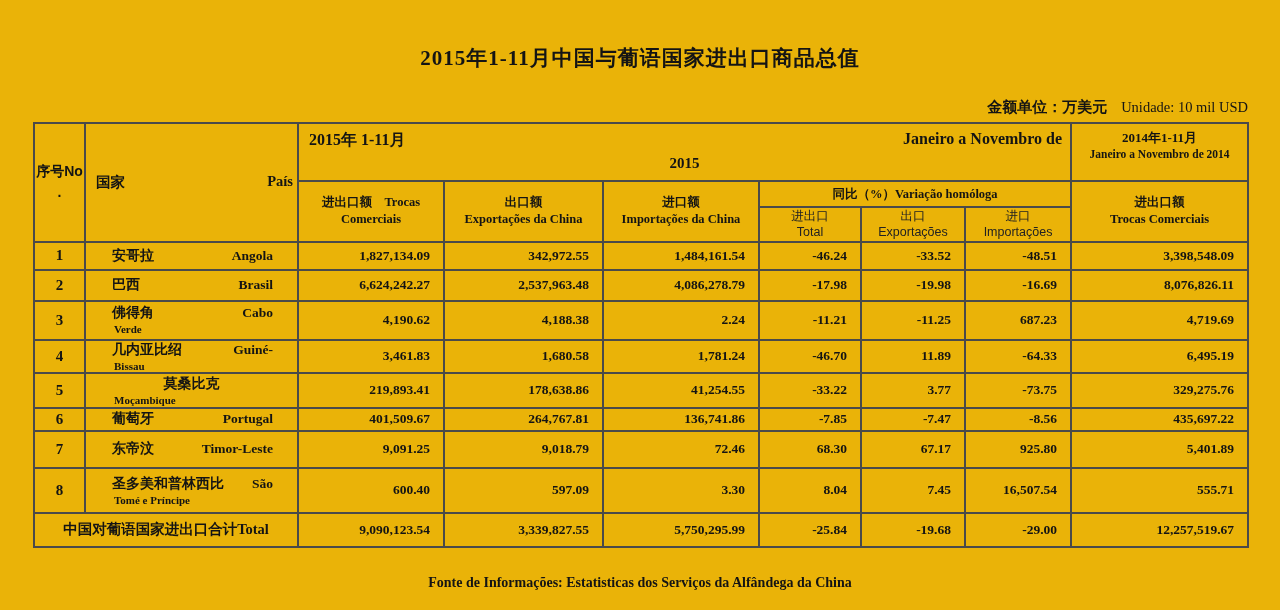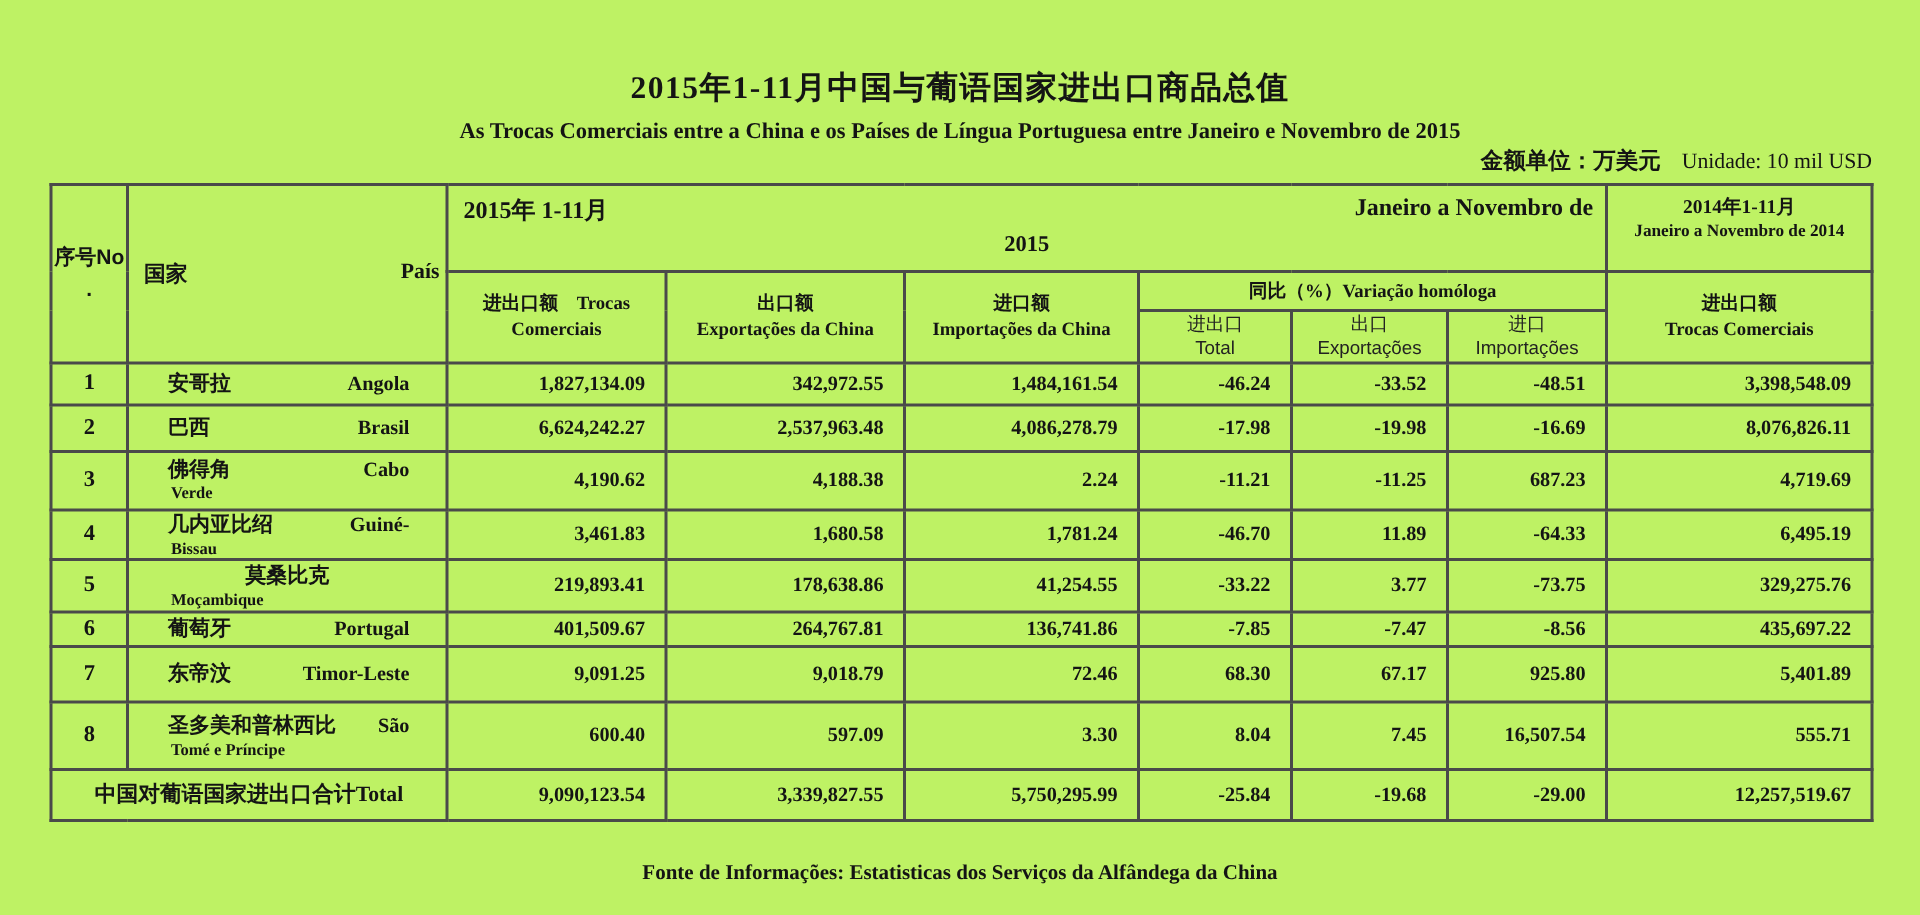--- a/index.html
+++ b/index.html
@@ -1,19 +1,19 @@
 <!DOCTYPE html>
 <html><head>
 <meta charset="utf-8">
 <style>
   html,body{margin:0;padding:0;background:#ffffff;}
   .page{
     position:relative;
     width:1280px;height:610px;
-    background:#bef264;
+    background:#eab308;
     color:#141414;
     font-family:"Liberation Serif", serif;
     overflow:hidden;
   }
   .page-title{
     margin:44px 0 0 0;
     text-align:center;
     font-size:21px;font-weight:bold;
     letter-spacing:1px;
   }
@@ -118,21 +118,20 @@
     position:absolute;left:0;width:100%;top:575px;
     text-align:center;font-size:14px;font-weight:bold;
   }
 </style>
 </head>
 <body>
 
 <div class="page">
 
   <h1 class="page-title">2015年1-11月中国与葡语国家进出口商品总值</h1>
-  <h2 class="page-subtitle">As Trocas Comerciais entre a China e os Países de Língua Portuguesa entre Janeiro e Novembro de  2015</h2>
 
   <div class="unit-line">
     <span class="unit-zh">金额单位：万美元</span><span class="unit-pt">Unidade: 10 mil USD</span>
   </div>
 
   <table class="trade">
     <colgroup>
       <col style="width:51px">
         <col style="width:213px">
         <col style="width:146px">

